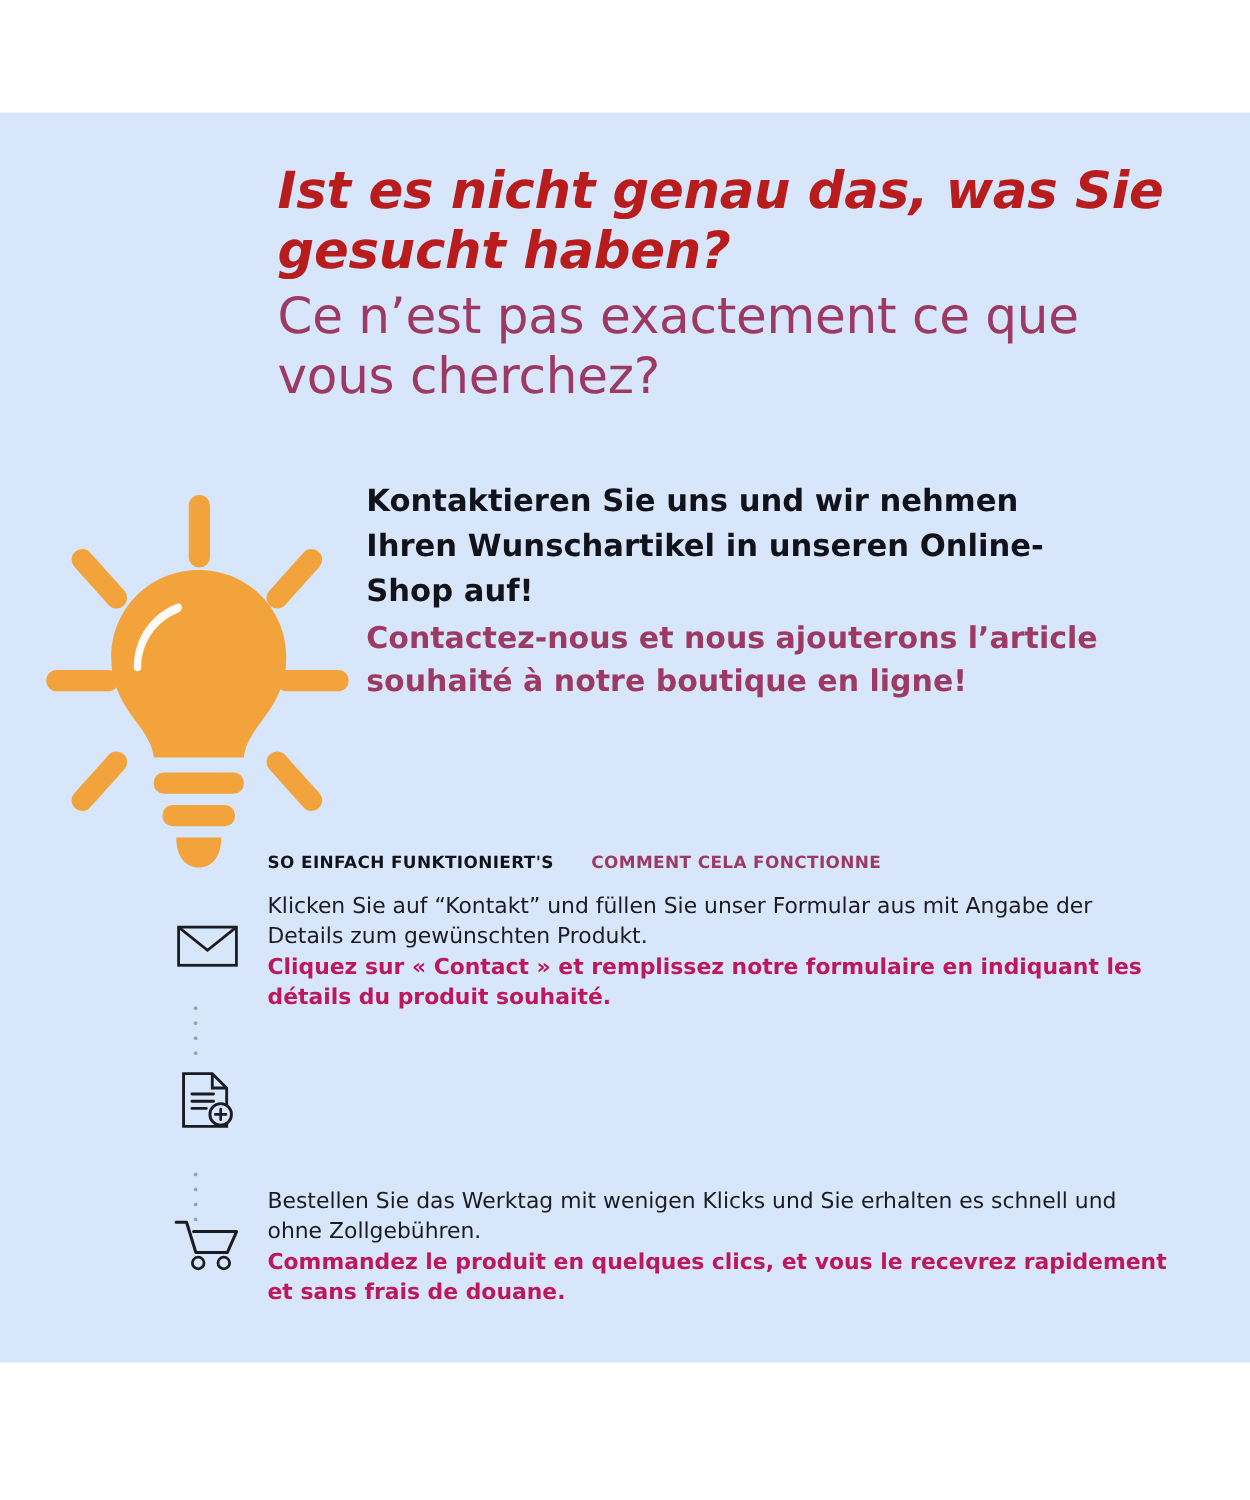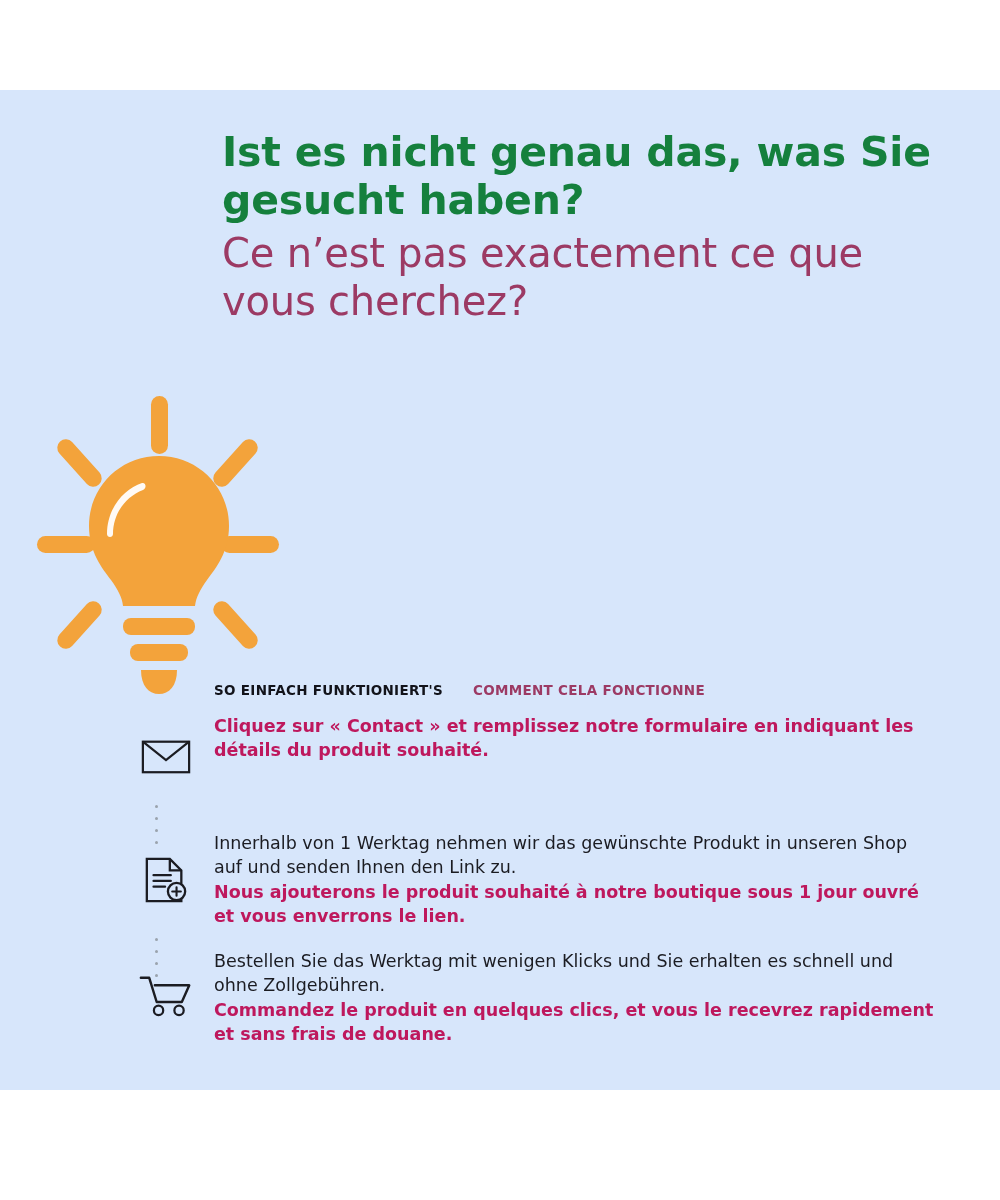--- a/index.html
+++ b/index.html
@@ -32,23 +32,24 @@
   .headline {
     position: absolute;
     left: 222px;
     top: 38px;
     width: 730px;
   }
   .headline .de {
     font-size: 41px;
     font-weight: 700;
     line-height: 1.18;
-    color: #15803d;
+    color: #b91c1c;
     letter-spacing: -0.2px;
     margin: 0;
+    font-style: italic;
   }
   .headline .fr {
     font-size: 40px;
     font-weight: 400;
     line-height: 1.2;
     color: #9c3a64;
     letter-spacing: -0.2px;
     margin: 4px 0 0 0;
   }
 
@@ -189,36 +190,41 @@
 
           <rect x="88" y="228" width="72" height="17" rx="8"></rect>
           <rect x="95" y="254" width="58" height="17" rx="8"></rect>
           <path d="M106 280h36c0 16-8 24-18 24s-18-8-18-24z"></path>
 
           <path d="M108 100c-18 7-30 24-30 44 0 4-6 4-6 0 0-26 17-45 35-51 4-1 5 5 1 7z" fill="#ffffff" opacity="0.95"></path>
         </g>
       </svg>
     </div>
 
+    <div class="intro">
+      <p class="de">Kontaktieren Sie uns und wir nehmen Ihren Wunschartikel in unseren Online-Shop auf!</p>
+      <p class="fr">Contactez-nous et nous ajouterons l’article souhaité à notre boutique en ligne!</p>
+    </div>
 
     <div class="howto-head">
       <span class="de">SO EINFACH FUNKTIONIERT'S</span>
       <span class="fr">COMMENT CELA FONCTIONNE</span>
     </div>
 
     <div class="steps">
 
       <div class="step">
         <div class="step-icon">
           <svg viewBox="0 0 54 40" width="50" height="37" aria-hidden="true">
             <rect x="2" y="4" width="50" height="33" fill="none" stroke="#1b1c22" stroke-width="2.4"></rect>
             <path d="M2 4l25 20L52 4" fill="none" stroke="#1b1c22" stroke-width="2.4"></path>
           </svg>
         </div>
         <div class="step-body">
+          <p class="de">Klicken Sie auf “Kontakt” und füllen Sie unser Formular aus mit Angabe der Details zum gewünschten Produkt.</p>
           <p class="fr">Cliquez sur « Contact » et remplissez notre formulaire en indiquant les détails du produit souhaité.</p>
         </div>
       </div>
 
       <div class="dots sep-1">
         <i></i>
           <i></i>
           <i></i>
           <i></i>
       </div>
@@ -226,24 +232,20 @@
       <div class="step">
         <div class="step-icon">
           <svg viewBox="0 0 48 50" width="46" height="48" aria-hidden="true">
             <path d="M4 3h24l12 12v32H4z" fill="none" stroke="#1b1c22" stroke-width="2.4"></path>
             <path d="M28 3v12h12" fill="none" stroke="#1b1c22" stroke-width="2.4"></path>
             <path d="M11 20h18M11 26h18M11 32h12" stroke="#1b1c22" stroke-width="2.4" stroke-linecap="round"></path>
             <circle cx="35" cy="37" r="9" fill="#d7e6fb" stroke="#1b1c22" stroke-width="2.4"></circle>
             <path d="M35 32.5v9M30.5 37h9" stroke="#1b1c22" stroke-width="2.2" stroke-linecap="round"></path>
           </svg>
         </div>
-        <div class="step-body">
-          <p class="de">Innerhalb von 1 Werktag nehmen wir das gewünschte Produkt in unseren Shop auf und senden Ihnen den Link zu.</p>
-          <p class="fr">Nous ajouterons le produit souhaité à notre boutique sous 1 jour ouvré et vous enverrons le lien.</p>
-        </div>
       </div>
 
       <div class="dots sep-2">
         <i></i>
           <i></i>
           <i></i>
           <i></i>
       </div>
 
       <div class="step">

